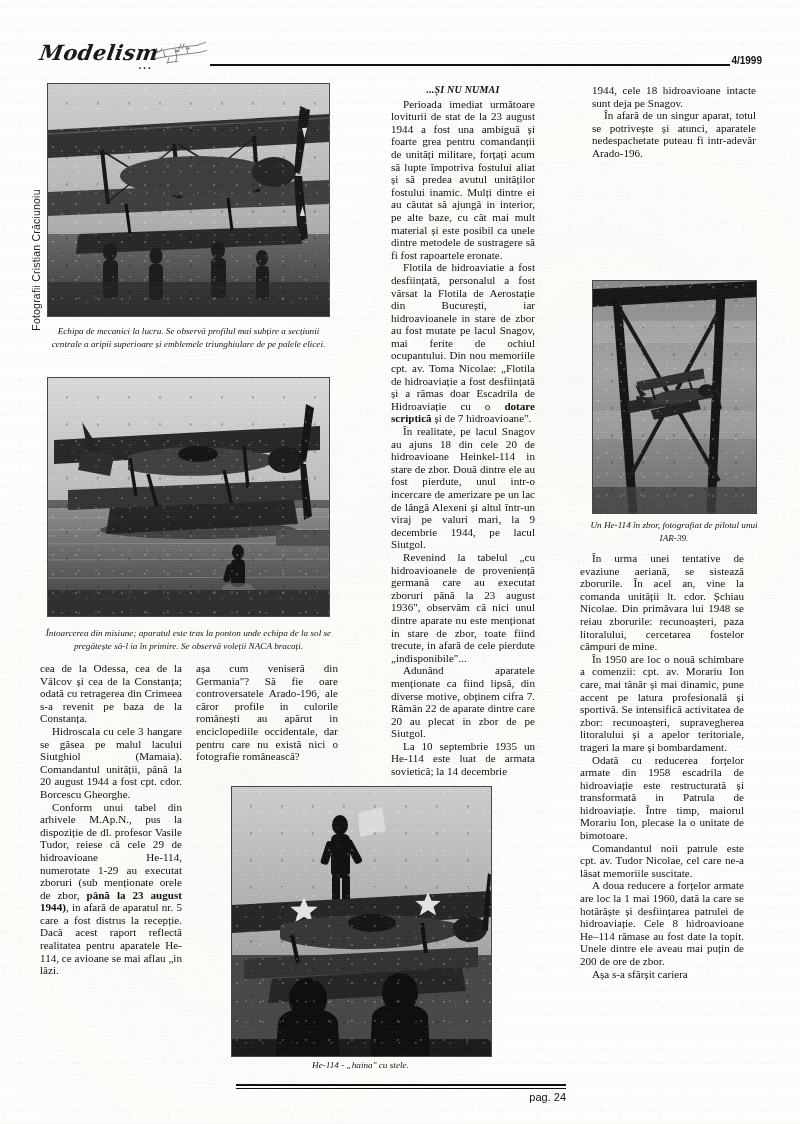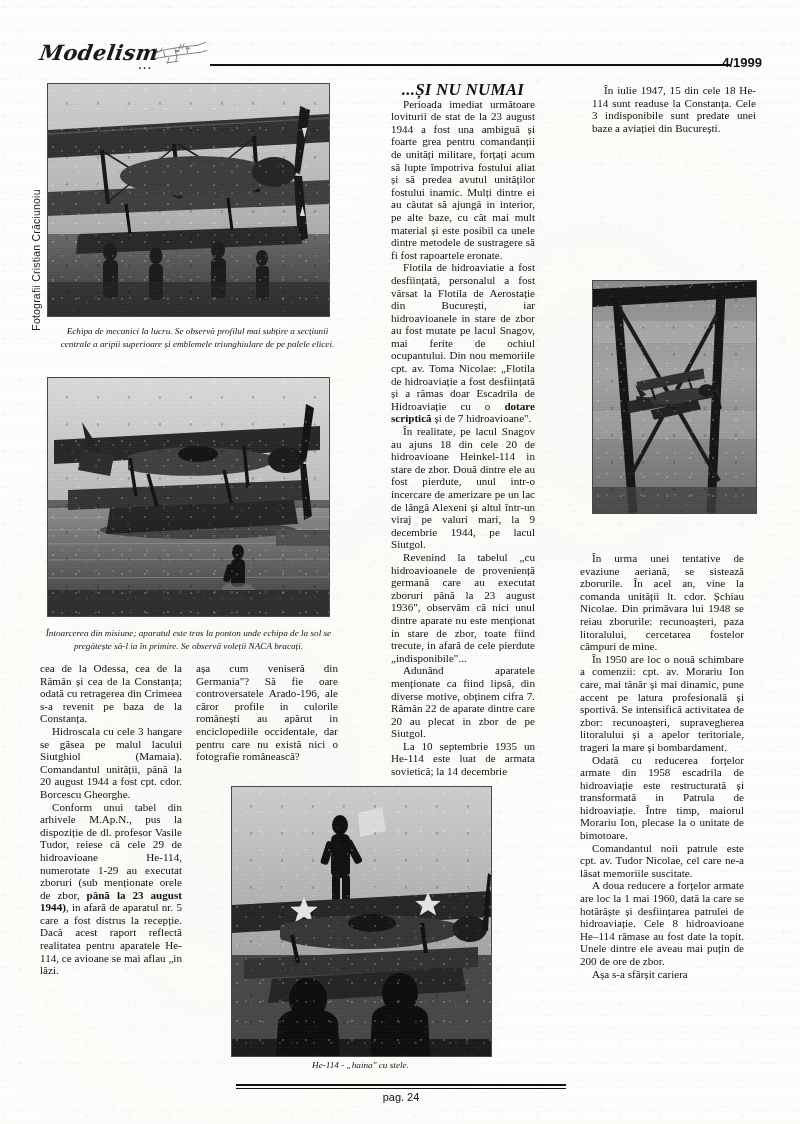--- a/index.html
+++ b/index.html
@@ -81,21 +81,21 @@
     position: absolute;
     left: 170px; top: 30px;
     width: 520px; height: 2px;
     background: #111;
   }
   .issue {
     position: absolute;
     right: 0; top: 21px;
     font-family: "Liberation Sans", sans-serif;
     font-weight: bold;
-    font-size: 13px;
+    font-size: 10px;
     color: #111;
   }
 
   
   .photo {
     position: absolute;
     z-index: 5;
     overflow: hidden;
     border: 1px solid #4a4a4a;
     filter: grayscale(100%) contrast(1.06);
@@ -144,42 +144,42 @@
   .caption {
     position: absolute;
     font-family: "Liberation Serif", serif;
     font-style: italic;
     font-size: 9.2px;
     line-height: 12.5px;
     color: #161616;
     text-align: center;
     z-index: 10;
   }
-  #cap1 { left: 44px; top: 325px; width: 289px; margin-left: 9px; }
+  #cap1 { left: 44px; top: 325px; width: 289px; }
   #cap2 { left: 44px; top: 627px; width: 289px; }
   #cap3 { left: 588px; top: 519px; width: 172px; }
   #cap4 { left: 231px; top: 1059px; width: 259px; }
 
   
   .col {
     position: absolute;
     font-family: "Liberation Serif", serif;
     font-size: 11.1px;
     line-height: 12.6px;
     color: #111;
     text-align: justify;
     text-justify: inter-word;
     hyphens: auto;
     z-index: 8;
   }
   .col p { margin: 0; text-indent: 12px; }
   .col p.noind { text-indent: 0; }
   .col h2 {
     margin: 0 0 1px 0;
-    font-size: 17px;
+    font-size: 10px;
     font-weight: bold;
     font-style: italic;
     text-align: center;
     letter-spacing: .2px;
   }
   .col b { font-weight: bold; }
 
   
   #colM { left: 391px; top: 84px; width: 144px; }
   
@@ -203,21 +203,21 @@
     position: absolute;
     left: 236px; top: 1088px;
     width: 330px; height: 1px;
     background: #111;
     z-index: 10;
   }
   #pagenum {
     position: absolute;
     left: 236px; top: 1091px;
     width: 330px;
-    text-align: center;
+    text-align: right;
     font-family: "Liberation Sans", sans-serif;
     font-size: 11px;
     color: #111;
     z-index: 10;
   }
 </style>
 </head>
 <body>
 
 <div id="page">
@@ -430,20 +430,21 @@
           <line x1="18" y1="-16" x2="20" y2="-4"></line>
         </g>
         <path d="M-24 10 L24 6 L26 16 L-22 20 Z" fill="#28261f"></path>
       </g>
 
       <rect y="206" width="163" height="26" fill="#46443d" opacity=".75"></rect>
     </svg>
     <div class="scanlines"></div>
     <div class="speck"></div>
   </div>
+  <div class="caption" id="cap3">Un He-114 în zbor, fotografiat de pilotul unui IAR-39.</div>
 
   <div class="photo" id="photo4">
     <svg width="259" height="269" viewBox="0 0 259 269" preserveAspectRatio="none">
       <defs>
         <linearGradient id="sky4" x1="0" y1="0" x2="0" y2="1">
           <stop offset="0%" stop-color="#cdcac2"></stop>
             <stop offset="60%" stop-color="#a8a59d"></stop>
           <stop offset="100%" stop-color="#7d7b74"></stop>
         </linearGradient>
       </defs>
@@ -500,34 +501,35 @@
     <h2>...ȘI NU NUMAI</h2>
     <p>Perioada imediat următoare loviturii de stat de la 23 august 1944 a fost una ambiguă și foarte grea pentru comandanții de unități militare, forțați acum să lupte împotriva fostului aliat și să predea avutul unităților fostului inamic. Mulți dintre ei au căutat să ajungă in interior, pe alte baze, cu cât mai mult material și este posibil ca unele dintre metodele de sustragere să fi fost rapoartele eronate.</p>
     <p><span>Flotila de hidroaviatie a fost desființată, personalul a fost vărsat la Flotila de Aerostație din București, iar hidroavioanele in stare de zbor au fost mutate pe lacul Snagov, mai ferite de ochiul ocupantului. Din nou memoriile cpt. av. Toma Nicolae: „Flotila de hidroaviație a fost desființată și a rămas doar Escadrila de Hidroaviație cu o </span><b>dotare scriptică</b><span> și de 7 hidroavioane".</span></p>
     <p>În realitate, pe lacul Snagov au ajuns 18 din cele 20 de hidroavioane Heinkel-114 in stare de zbor. Două dintre ele au fost pierdute, unul intr-o incercare de amerizare pe un lac de lângă Alexeni și altul într-un viraj pe valuri mari, la 9 decembrie 1944, pe lacul Siutgol.</p>
     <p>Revenind la tabelul „cu hidroavioanele de proveniență germană care au executat zboruri până la 23 august 1936", observăm că nici unul dintre aparate nu este menționat in stare de zbor, toate fiind trecute, in afară de cele pierdute „indisponibile"...</p>
     <p>Adunând aparatele menționate ca fiind lipsă, din diverse motive, obținem cifra 7. Rămân 22 de aparate dintre care 20 au plecat in zbor de pe Siutgol.</p>
     <p>La 10 septembrie 1935 un He-114 este luat de armata sovietică; la 14 decembrie</p>
   </div>
 
   <div class="col" id="colR1">
-    <p>În iulie 1947, 15 din cele 18 He-114 sunt readuse la Constanța. Cele 3 indisponibile sunt predate unei baze a aviației din București.</p>
+    <p class="noind">1944, cele 18 hidroavioane intacte sunt deja pe Snagov.</p>
+    <p>În afară de un singur aparat, totul se potrivește și atunci, aparatele nedespachetate puteau fi intr-adevăr Arado-196.</p>
   </div>
 
   <div class="col" id="colR2">
     <p>În urma unei tentative de evaziune aeriană, se sistează zborurile. În acel an, vine la comanda unității lt. cdor. Șchiau Nicolae. Din primăvara lui 1948 se reiau zborurile: recunoașteri, paza litoralului, cercetarea fostelor câmpuri de mine.</p>
     <p>În 1950 are loc o nouă schimbare a comenzii: cpt. av. Morariu Ion care, mai tânăr și mai dinamic, pune accent pe latura profesională și sportivă. Se intensifică activitatea de zbor: recunoașteri, supravegherea litoralului și a apelor teritoriale, trageri la mare și bombardament.</p>
     <p>Odată cu reducerea forțelor armate din 1958 escadrila de hidroaviație este restructurată și transformată in Patrula de hidroaviație. Între timp, maiorul Morariu Ion, plecase la o unitate de bimotoare.</p>
     <p>Comandantul noii patrule este cpt. av. Tudor Nicolae, cel care ne-a lăsat memoriile suscitate.</p>
     <p>A doua reducere a forțelor armate are loc la 1 mai 1960, dată la care se hotărăște și desființarea patrulei de hidroaviație. Cele 8 hidroavioane He–114 rămase au fost date la topit. Unele dintre ele aveau mai puțin de 200 de ore de zbor.</p>
     <p>Așa s-a sfârșit cariera</p>
   </div>
 
   <div class="col" id="colBL">
-    <p class="noind">cea de la Odessa, cea de la Rămân și cea de la Constanța; odată cu retragerea din Crimeea s-a revenit pe baza de la Constanța.</p>
+    <p class="noind">cea de la Odessa, cea de la Vâlcov și cea de la Constanța; odată cu retragerea din Crimeea s-a revenit pe baza de la Constanța.</p>
     <p>Hidroscala cu cele 3 hangare se găsea pe malul lacului Siutghiol (Mamaia). Comandantul unității, până la 20 august 1944 a fost cpt. cdor. Borcescu Gheorghe.</p>
     <p><span>Conform unui tabel din arhivele M.Ap.N., pus la dispoziție de dl. profesor Vasile Tudor, reiese că cele 29 de hidroavioane He-114, numerotate 1-29 au executat zboruri (sub menționate orele de zbor, </span><b>până la 23 august 1944)</b><span>, in afară de aparatul nr. 5 care a fost distrus la recepție. Dacă acest raport reflectă realitatea pentru aparatele He-114, ce avioane se mai aflau „in lăzi.</span></p>
   </div>
 
   <div class="col" id="colBM">
     <p class="noind">așa cum veniseră din Germania"? Să fie oare controversatele Arado-196, ale căror profile in culorile românești au apărut in enciclopediile occidentale, dar pentru care nu există nici o fotografie românească?</p>
   </div>
 
   <div id="footrule"></div>
   <div id="footrule2"></div>

